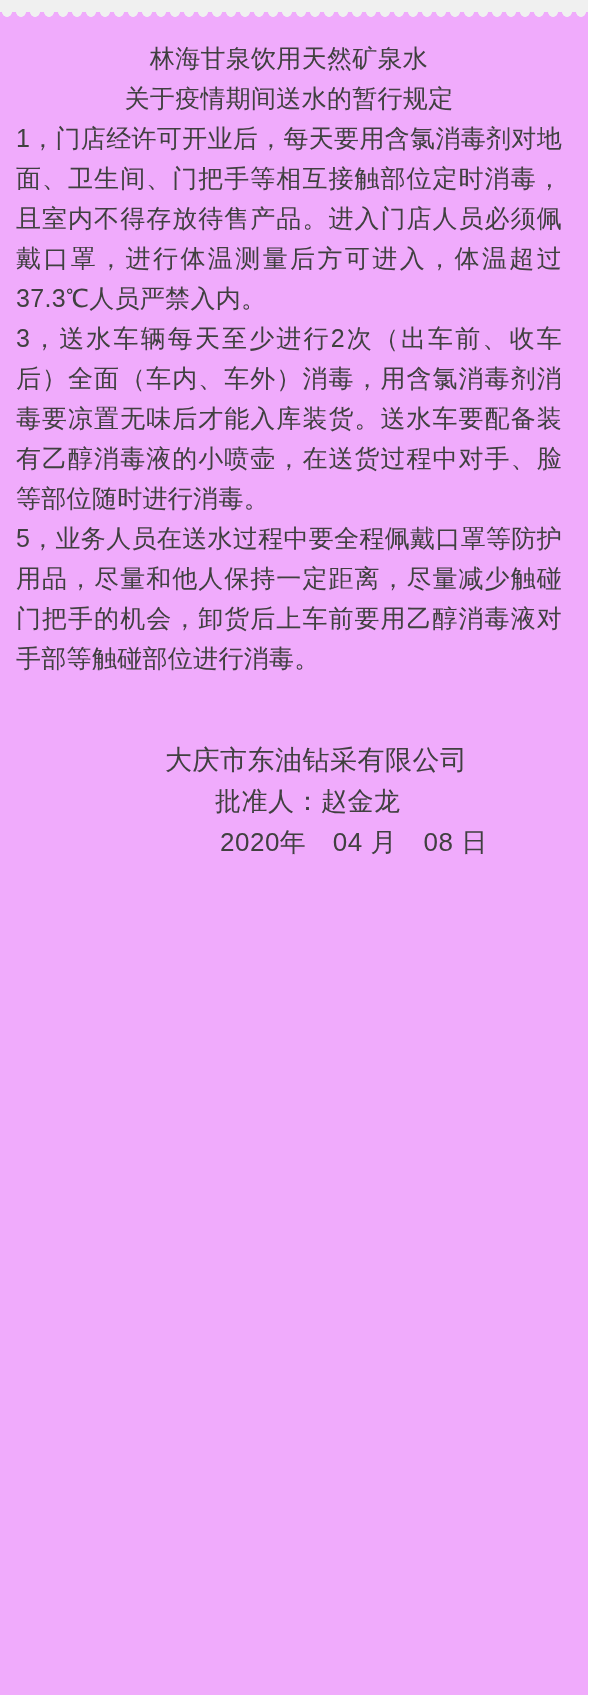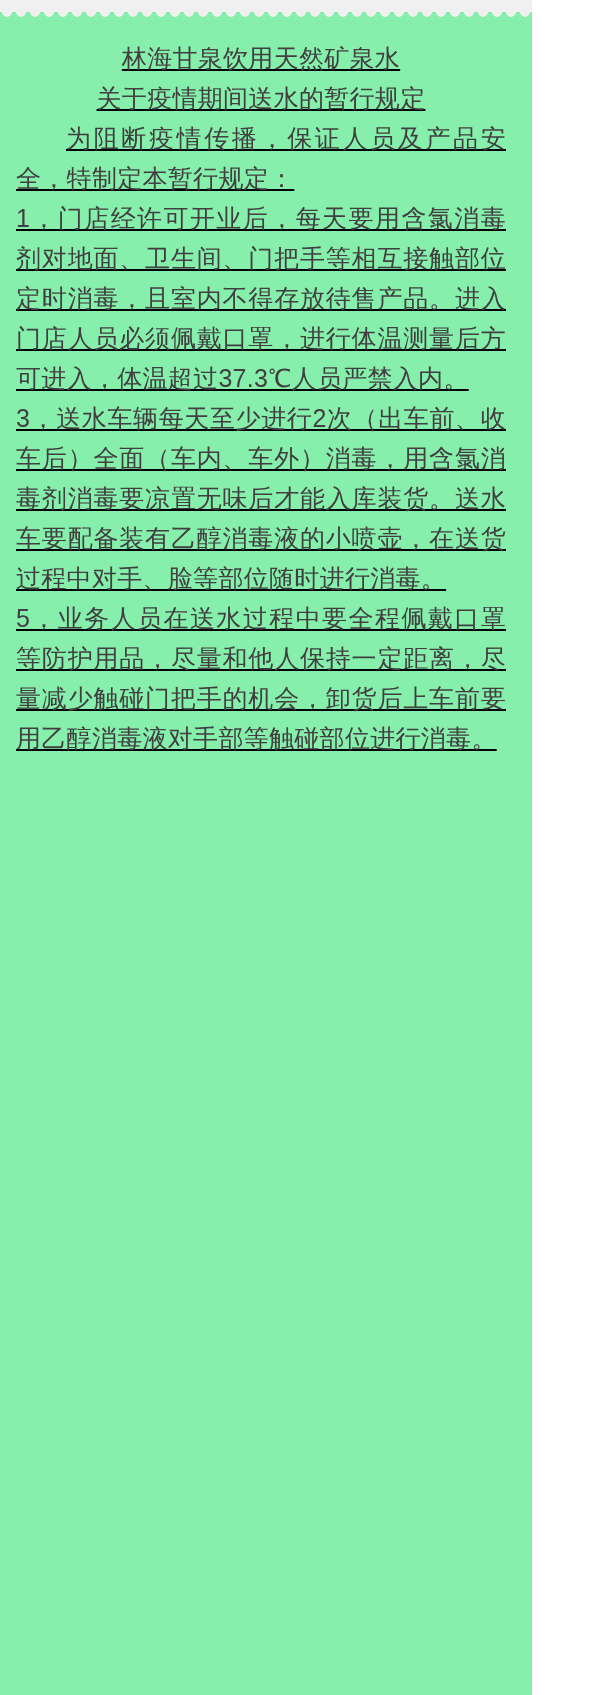--- a/index.html
+++ b/index.html
@@ -6,25 +6,24 @@
     margin: 0;
     padding: 0;
   }
   body {
     width: 600px;
     background: #ffffff;
     font-family: "Liberation Sans", sans-serif;
   }
   .page {
     position: relative;
-    width: 532px;
+    width: 588px;
     height: 1695px;
-    background: #86efac;
+    background: #f0abfc;
     overflow: hidden;
-    text-decoration: underline;
   }
   
   .torn {
     height: 12px;
     background: #f0f0f0;
     position: relative;
   }
   .torn::after {
     content: "";
     position: absolute;
@@ -72,18 +71,22 @@
   }
 </style>
 </head>
 <body>
 
 <div class="page">
   <div class="torn"></div>
   <div class="doc">
     <h1 class="title">林海甘泉饮用天然矿泉水</h1>
     <h2 class="title">关于疫情期间送水的暂行规定</h2>
-    <p class="intro">为阻断疫情传播，保证人员及产品安全，特制定本暂行规定：</p>
     <p class="item">1，门店经许可开业后，每天要用含氯消毒剂对地面、卫生间、门把手等相互接触部位定时消毒，且室内不得存放待售产品。进入门店人员必须佩戴口罩，进行体温测量后方可进入，体温超过37.3℃人员严禁入内。</p>
     <p class="item">3，送水车辆每天至少进行2次（出车前、收车后）全面（车内、车外）消毒，用含氯消毒剂消毒要凉置无味后才能入库装货。送水车要配备装有乙醇消毒液的小喷壶，在送货过程中对手、脸等部位随时进行消毒。</p>
     <p class="item">5，业务人员在送水过程中要全程佩戴口罩等防护用品，尽量和他人保持一定距离，尽量减少触碰门把手的机会，卸货后上车前要用乙醇消毒液对手部等触碰部位进行消毒。</p>
+    <div class="footer">
+      <div class="company">大庆市东油钻采有限公司</div>
+      <div class="approver"><span>批准人：</span><span>赵金龙</span></div>
+      <div class="date">2020年　04 月　08 日</div>
+    </div>
   </div>
 </div>
 
 </body></html>

